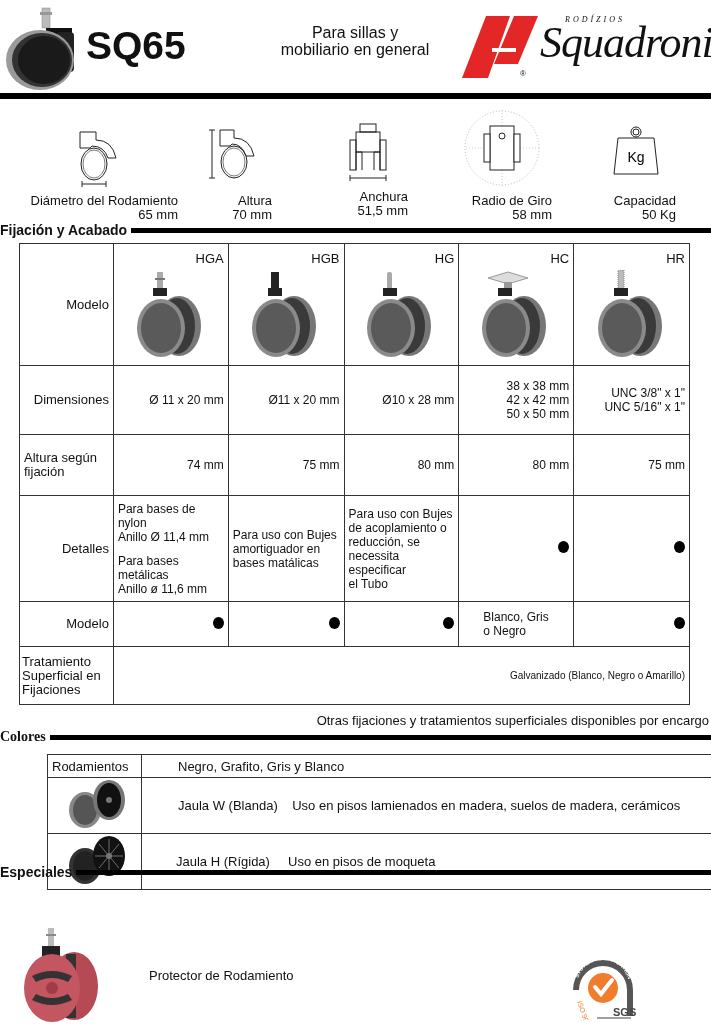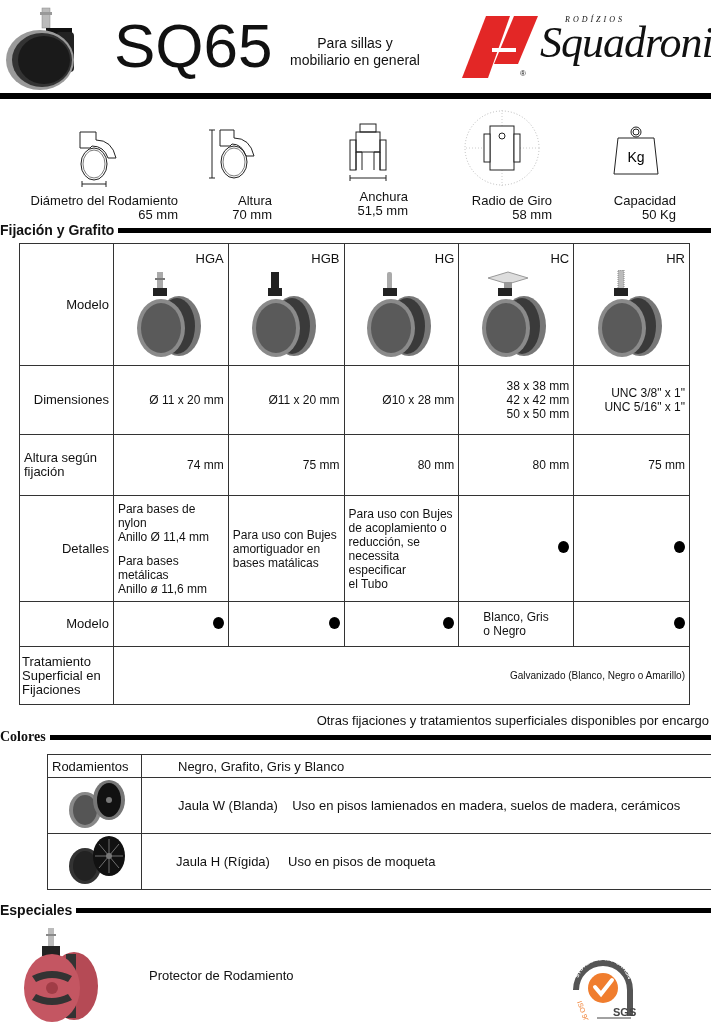--- a/index.html
+++ b/index.html
@@ -2,22 +2,22 @@
 <html><head>
 <meta charset="utf-8">
 <style>
   * { box-sizing: border-box; margin: 0; padding: 0; }
   html, body { width: 711px; height: 1024px; background: #fff; overflow: hidden; }
   body { font-family: "Liberation Sans", sans-serif; color: #111; position: relative; }
   .abs { position: absolute; }
 
   
   .hero-caster { left: 4px; top: 4px; width: 72px; height: 86px; }
-  .title { left: 86px; top: 16px; font-size: 62px; font-weight: normal; letter-spacing: 0px; line-height: 60px; margin-left: 28px; }
-  .subtitle { left: 270px; top: 35px; width: 170px; text-align: center; font-size: 14px; line-height: 17px; }
+  .title { left: 86px; top: 16px; font-size: 39px; font-weight: bold; letter-spacing: 0px; line-height: 60px; }
+  .subtitle { left: 270px; top: 24px; width: 170px; text-align: center; font-size: 16px; line-height: 17px; }
   .logo { left: 458px; top: 14px; width: 253px; height: 68px; }
   .rule-top { left: 0; top: 93px; width: 711px; height: 6px; background: #000; }
 
   
   .spec { top: 124px; text-align: right; font-size: 13px; line-height: 14px; }
   .spec svg { display: block; margin: 0 auto 6px auto; }
   .spec .lbl { display: block; }
   .spec .val { display: block; }
 
   
@@ -129,21 +129,21 @@
     <circle cx="30" cy="8" r="5" fill="none" stroke="#222"></circle>
     <circle cx="30" cy="8" r="3" fill="none" stroke="#222"></circle>
     <path d="M12 14 H48 L52 50 H8 Z" fill="none" stroke="#222"></path>
     <text x="30" y="38" text-anchor="middle" font-size="14" font-family="Liberation Sans, sans-serif">Kg</text>
   </svg>
   <span class="lbl">Capacidad</span>
   <span class="val">50 Kg</span>
 </div>
 
 <div class="abs section-h" style="top:222px;width:711px;">
-  <span class="t">Fijación y Grafito</span>
+  <span class="t">Fijación y Acabado</span>
   <span class="bar"></span>
 </div>
 
 <table class="main">
   <tbody>
       <tr style="height:122px">
     <td class="rowh">Modelo</td>
     <td style="width:115px">
       <span class="col-head">HGA</span>
       <svg class="caster-img" width="80" height="88" viewBox="0 0 80 88">
@@ -316,21 +316,21 @@
         <circle cx="52" cy="22" r="3" fill="#777"></circle>
       </svg>
     </td>
     <td style="padding-left:34px">
       <span>Jaula H (Rígida)</span>&nbsp;&nbsp;&nbsp;&nbsp;&nbsp;<span>Uso en pisos de moqueta</span>
     </td>
   </tr>
 </tbody>
   </table>
 
-<div class="abs section-h" style="top:902px;width:711px;">
+<div class="abs section-h" style="top:864px;width:711px;">
   <span class="t">Especiales</span>
   <span class="bar"></span>
 </div>
 
 <svg class="abs especial-img" viewBox="0 0 80 98">
   <rect x="28" y="2" width="6" height="20" fill="#bbb"></rect>
     <rect x="26" y="8" width="10" height="2" fill="#888"></rect>
   <rect x="22" y="20" width="18" height="10" fill="#222"></rect>
   <ellipse cx="54" cy="60" rx="24" ry="34" fill="#b54a55"></ellipse>
   <rect x="46" y="28" width="10" height="64" fill="#333"></rect>

